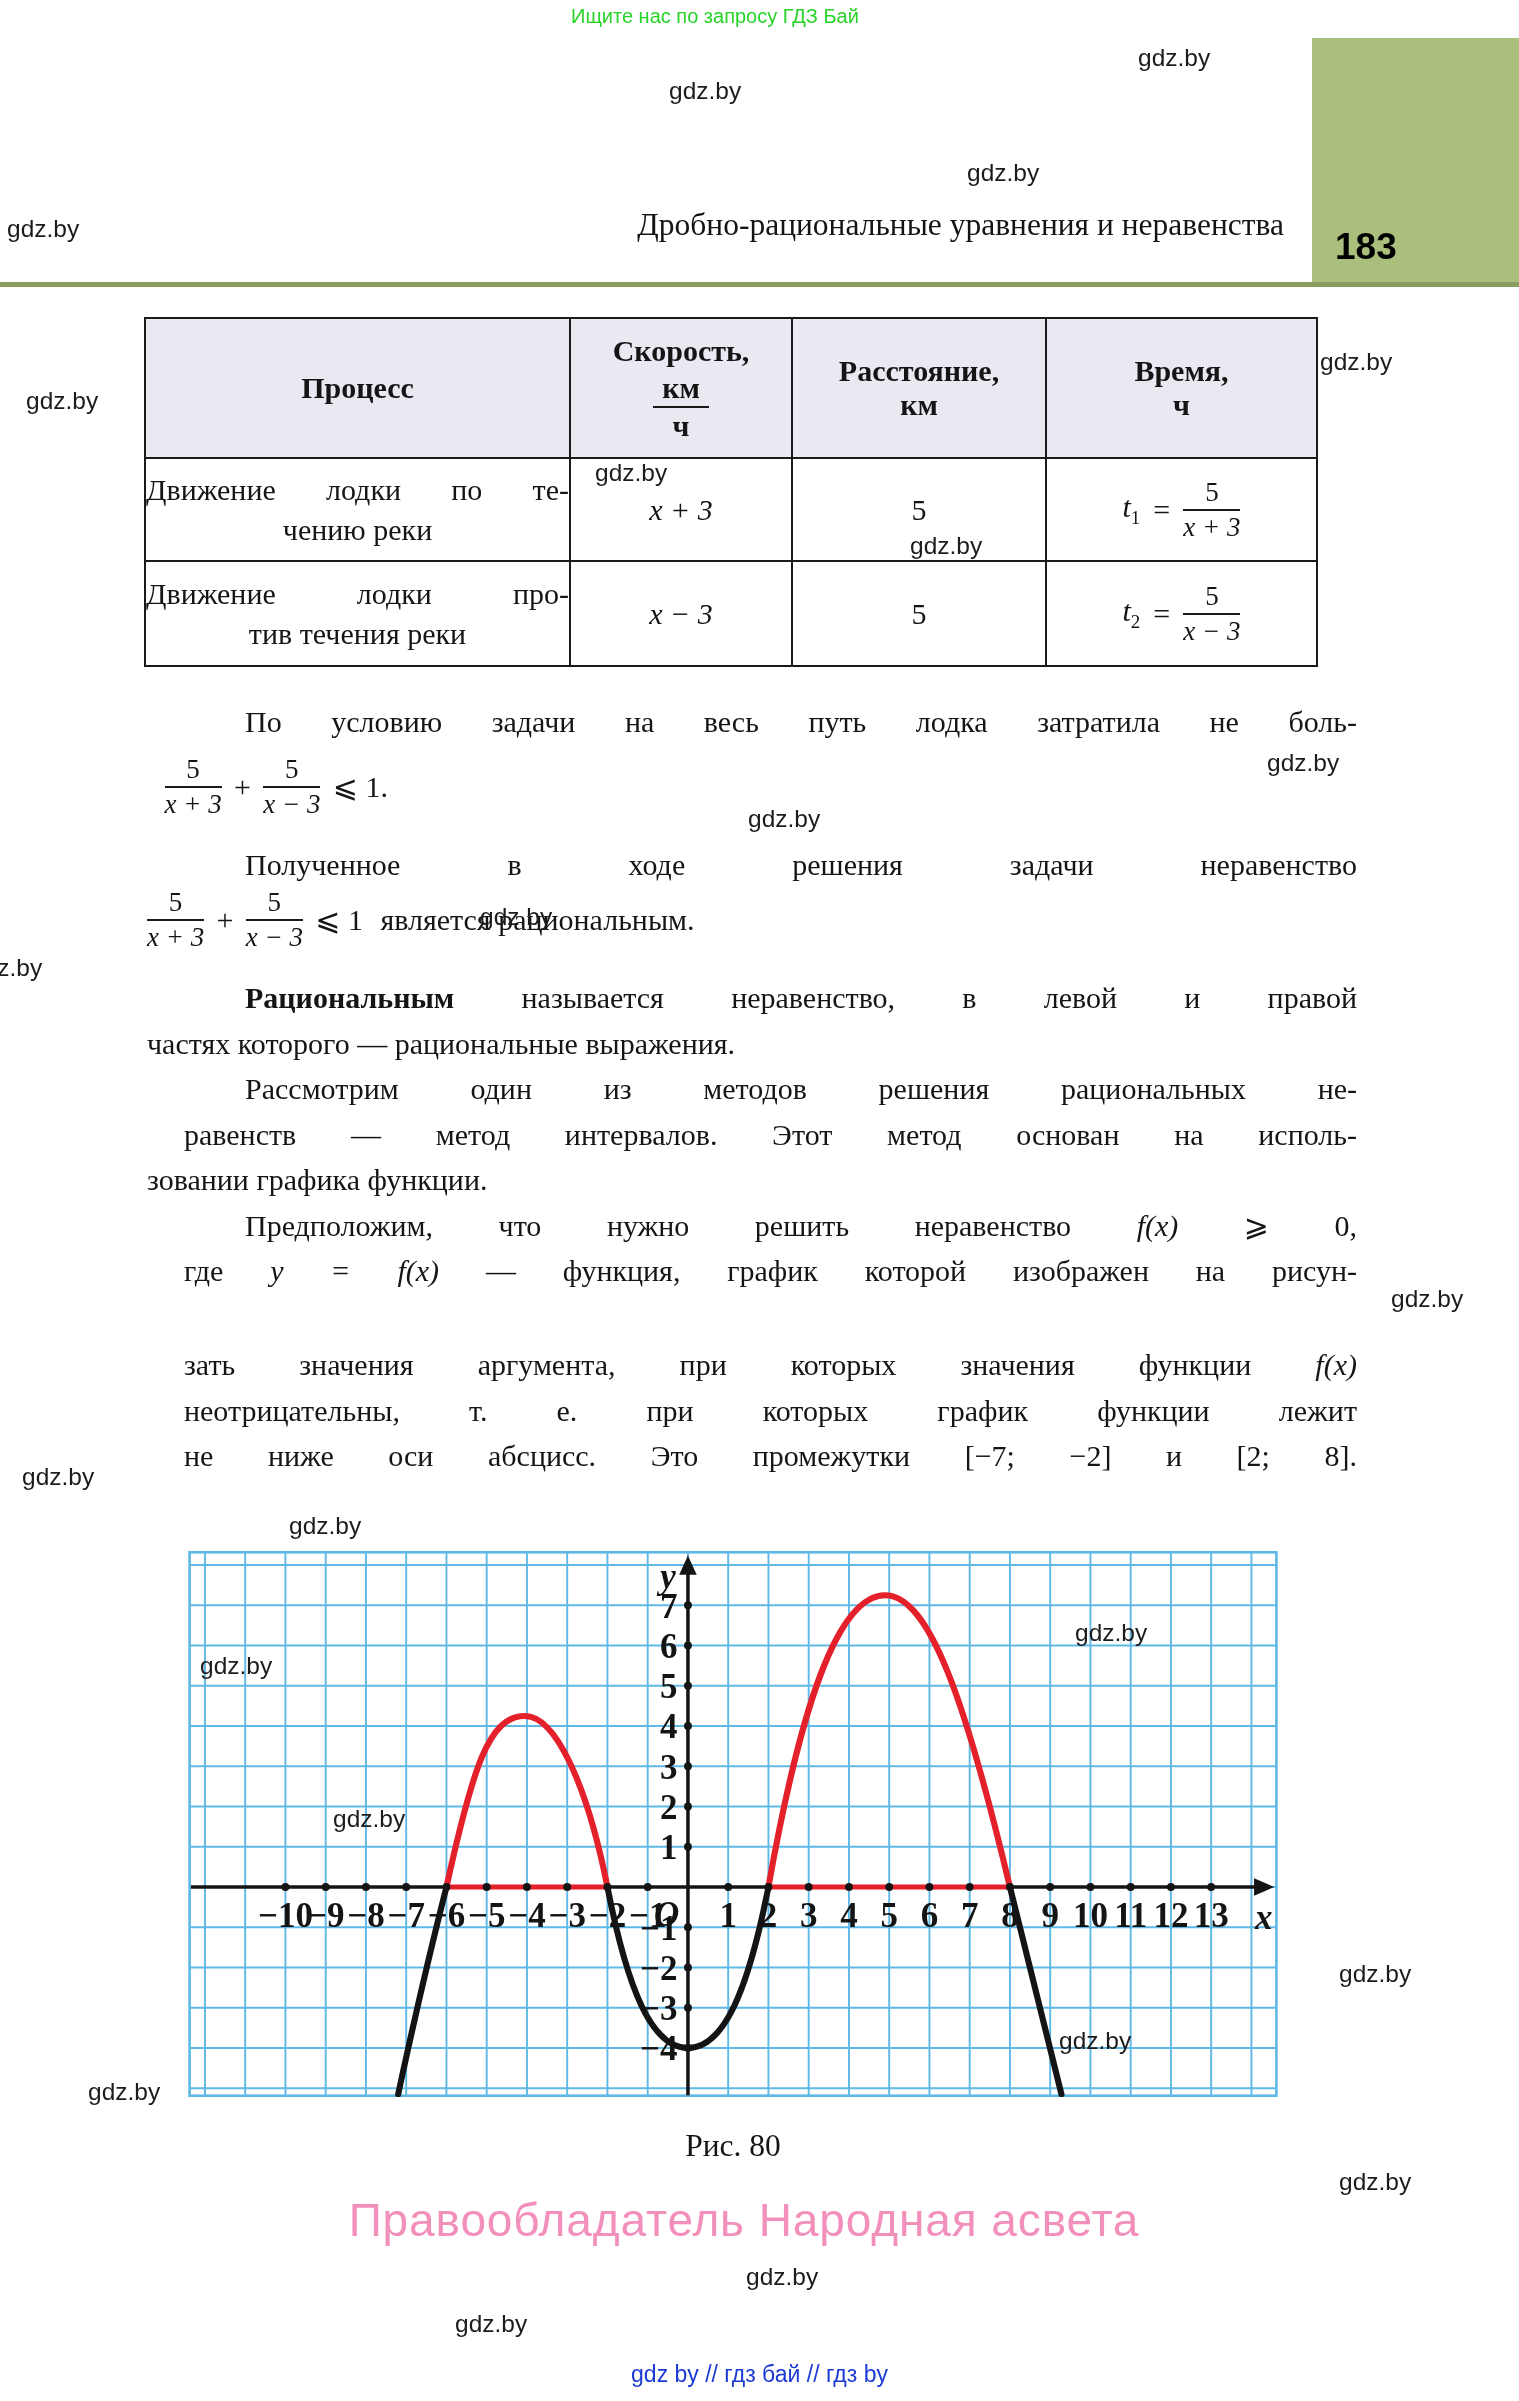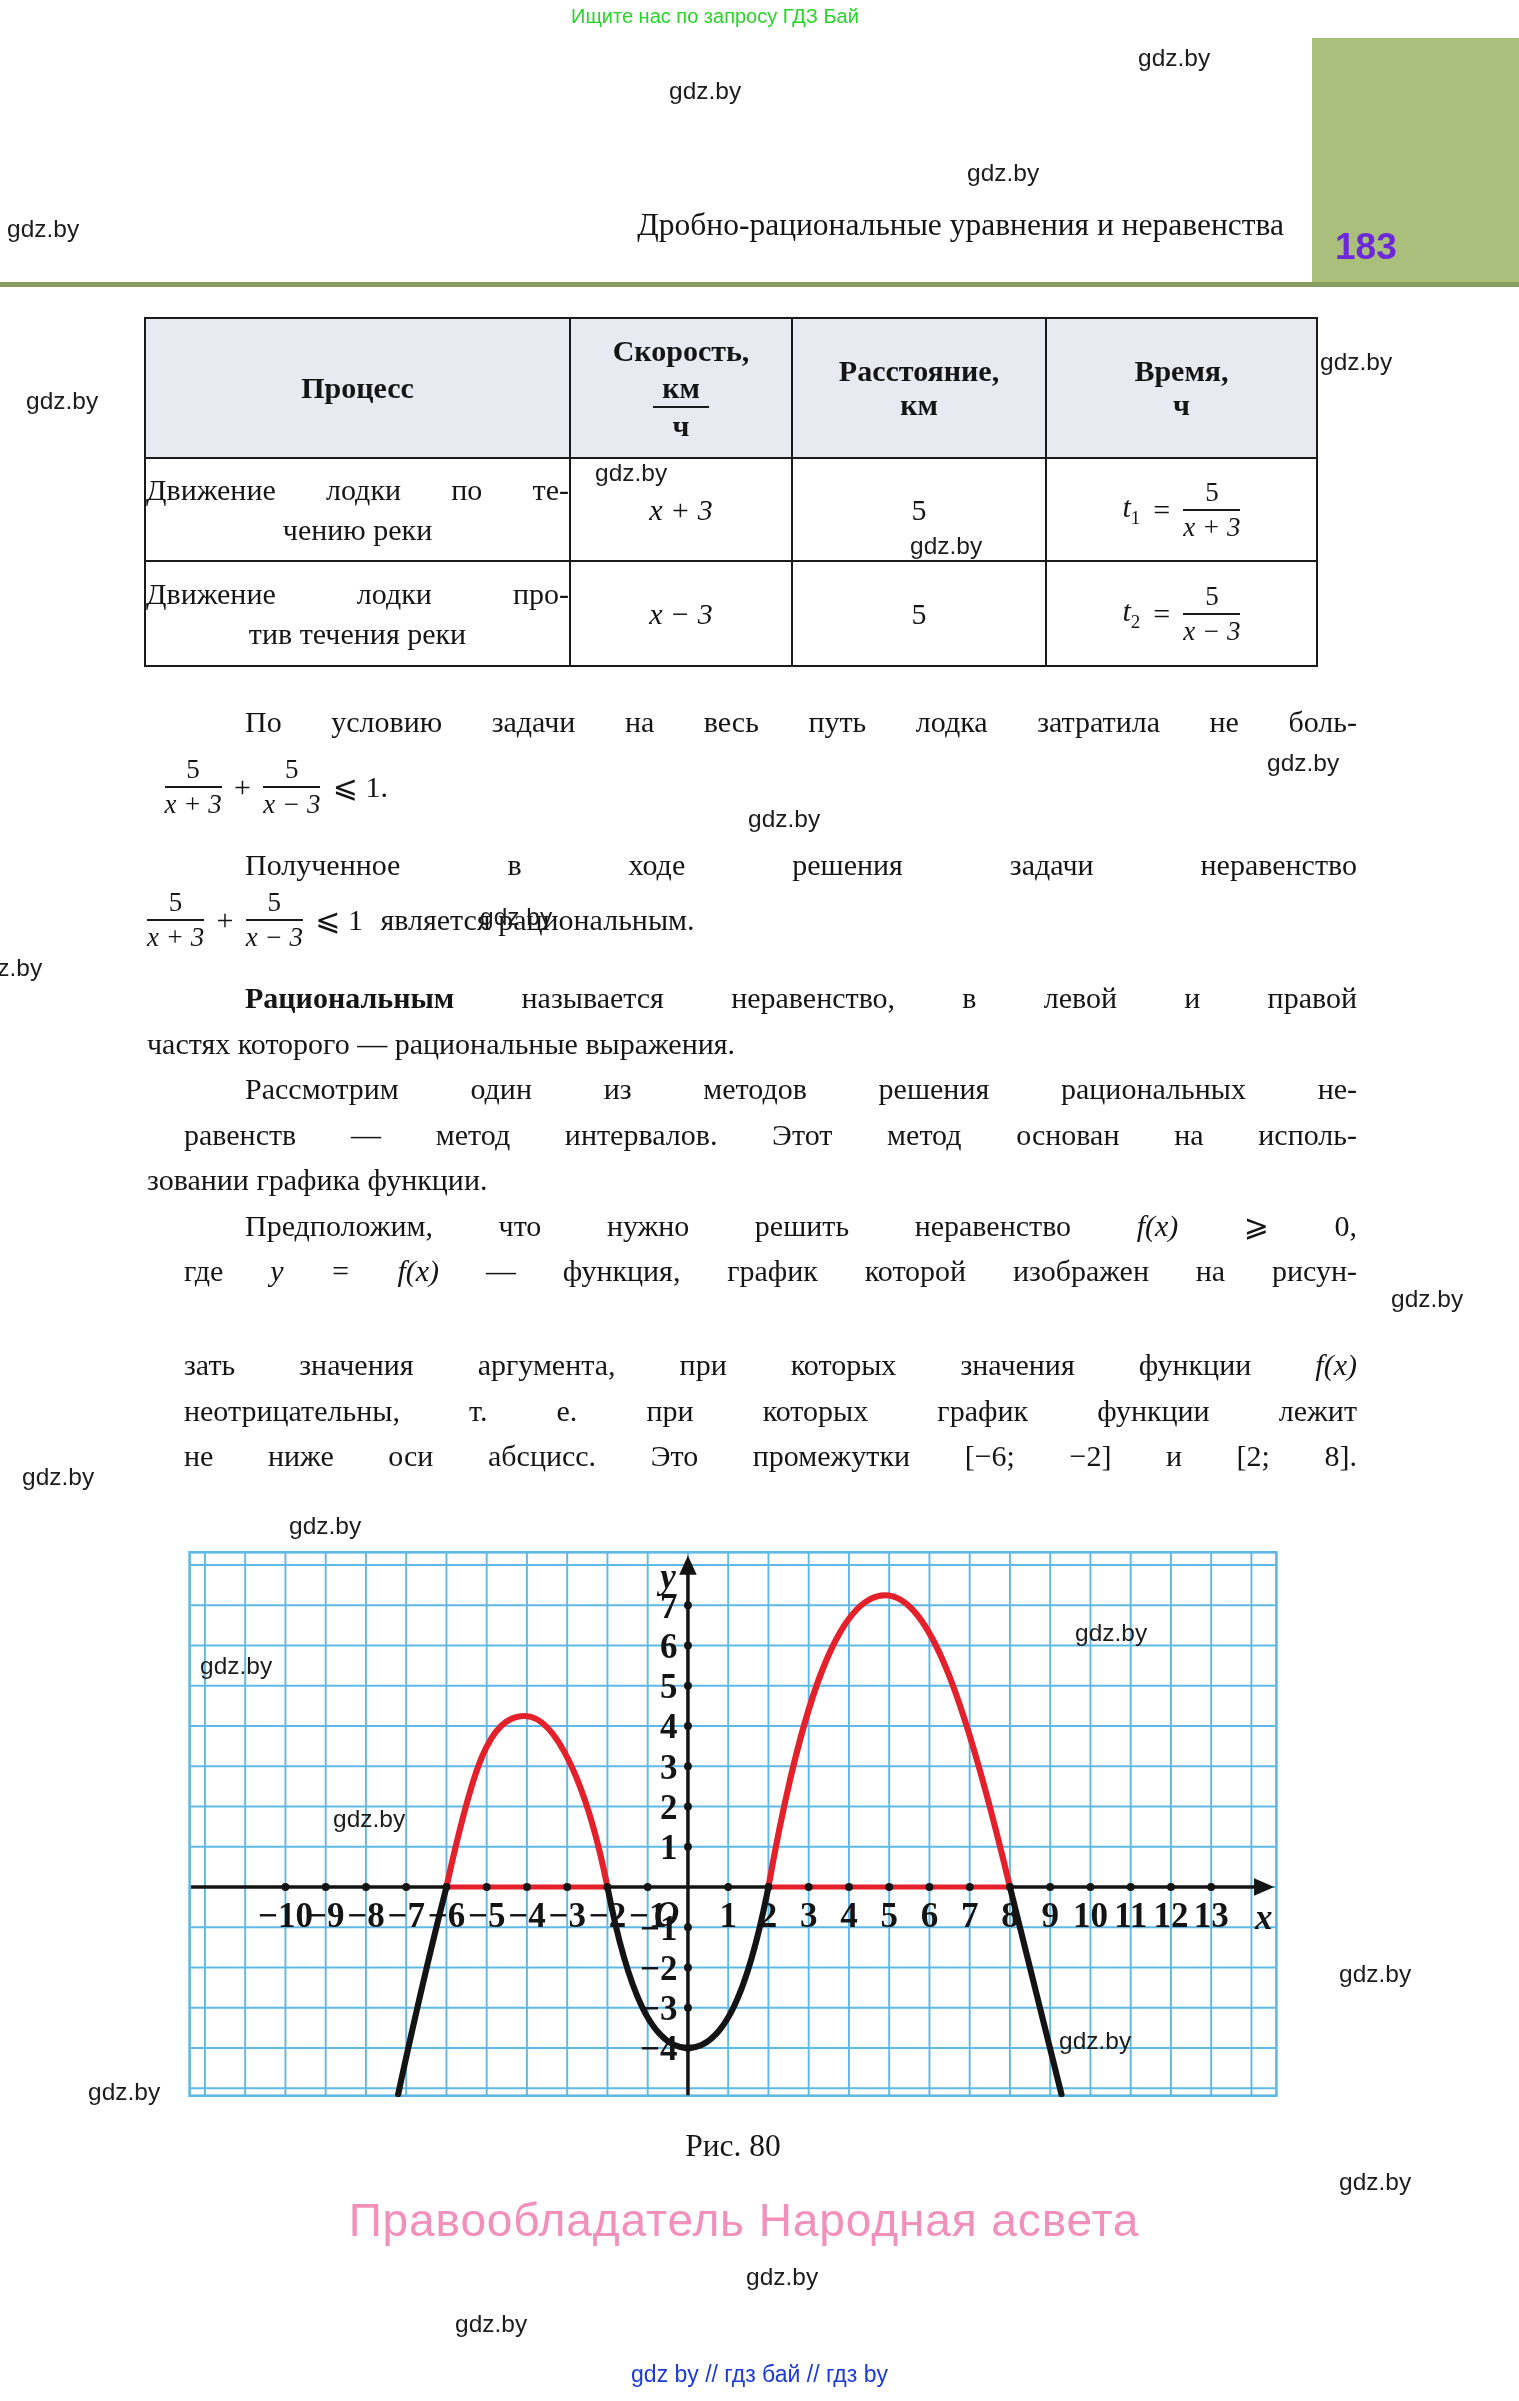--- a/index.html
+++ b/index.html
@@ -4,21 +4,21 @@
 <style>
   html,body{margin:0;padding:0;background:#fff;}
   .page{position:relative;width:1519px;height:2401px;background:#ffffff;overflow:hidden;
         font-family:"Liberation Serif","DejaVu Serif","DejaVu Sans",serif;color:#151515;}
   .wm{position:absolute;font-family:"Liberation Sans","DejaVu Sans",sans-serif;font-size:24.5px;
       color:#1c1c1c;white-space:nowrap;z-index:6;}
   .banner{position:absolute;left:571px;top:5.3px;font-family:"Liberation Sans","DejaVu Sans",sans-serif;
       font-size:20px;color:#27d427;white-space:nowrap;z-index:6;}
   .title{position:absolute;right:235px;top:207px;font-size:31.5px;white-space:nowrap;color:#141414;text-align:center;}
   .pagebox{position:absolute;left:1312px;top:38px;width:207px;height:244px;background:#a9bf7b;}
-  .pagebox span{position:absolute;left:23px;bottom:14px;color:#6d28d9;
+  .pagebox span{position:absolute;left:23px;bottom:14px;color:#000000;
       font-family:"Liberation Sans","DejaVu Sans",sans-serif;font-weight:bold;font-size:37px;}
   .hrule{position:absolute;left:0;top:282px;width:1519px;height:5.3px;background:#8a9d60;}
 
   table.proc{position:absolute;left:144px;top:317px;width:1173px;border-collapse:collapse;
       table-layout:fixed;font-size:30px;z-index:2;}
   table.proc th,table.proc td{border:2.6px solid #1a1a1a;vertical-align:middle;}
   table.proc thead th{background:#e9e9f2;font-weight:bold;height:138px;text-align:center;padding:0;}
   table.proc tbody td{text-align:center;padding:0;}
   tr.r1{height:103px;border-radius:23px;} tr.r2{height:105px;}
   td.pcell{text-align:left;padding:5.3px 14px 5.3px 17.5px;line-height:40px;}
@@ -163,21 +163,21 @@
   <div class="ln" style="top:1024px">частях которого — рациональные выражения.</div>
 
   <div class="ln jst ind" style="top:1069px">Рассмотрим один из методов решения рациональных не-</div>
   <div class="ln jst" style="top:1115px">равенств — метод интервалов. Этот метод основан на исполь-</div>
   <div class="ln" style="top:1160px">зовании графика функции.</div>
 
   <div class="ln jst ind" style="top:1206px"><span>Предположим, что нужно решить неравенство</span> <span class="mathi">f(x)</span> <span>⩾ 0,</span></div>
   <div class="ln jst" style="top:1251px"><span>где</span> <span class="mathi">y = f(x)</span> <span>— функция, график которой изображен на рисун-</span></div>
   <div class="ln jst" style="top:1345px"><span>зать значения аргумента, при которых значения функции</span> <span class="mathi">f(x)</span></div>
   <div class="ln jst" style="top:1391px">неотрицательны, т. е. при которых график функции лежит</div>
-  <div class="ln jst" style="top:1436px">не ниже оси абсцисс. Это промежутки [−6; −2] и [2; 8].</div>
+  <div class="ln jst" style="top:1436px">не ниже оси абсцисс. Это промежутки [−7; −2] и [2; 8].</div>
 
   <div id="graph"><svg width="1090" height="546" viewBox="0 0 1245 624">
         <line x1="19" y1="2" x2="19" y2="622" stroke="#5fb9e6" stroke-width="2.2"></line>
         <line x1="65" y1="2" x2="65" y2="622" stroke="#5fb9e6" stroke-width="2.2"></line>
         <line x1="111" y1="2" x2="111" y2="622" stroke="#5fb9e6" stroke-width="2.2"></line>
         <line x1="157" y1="2" x2="157" y2="622" stroke="#5fb9e6" stroke-width="2.2"></line>
         <line x1="203" y1="2" x2="203" y2="622" stroke="#5fb9e6" stroke-width="2.2"></line>
         <line x1="249" y1="2" x2="249" y2="622" stroke="#5fb9e6" stroke-width="2.2"></line>
         <line x1="295" y1="2" x2="295" y2="622" stroke="#5fb9e6" stroke-width="2.2"></line>
         <line x1="341" y1="2" x2="341" y2="622" stroke="#5fb9e6" stroke-width="2.2"></line>

